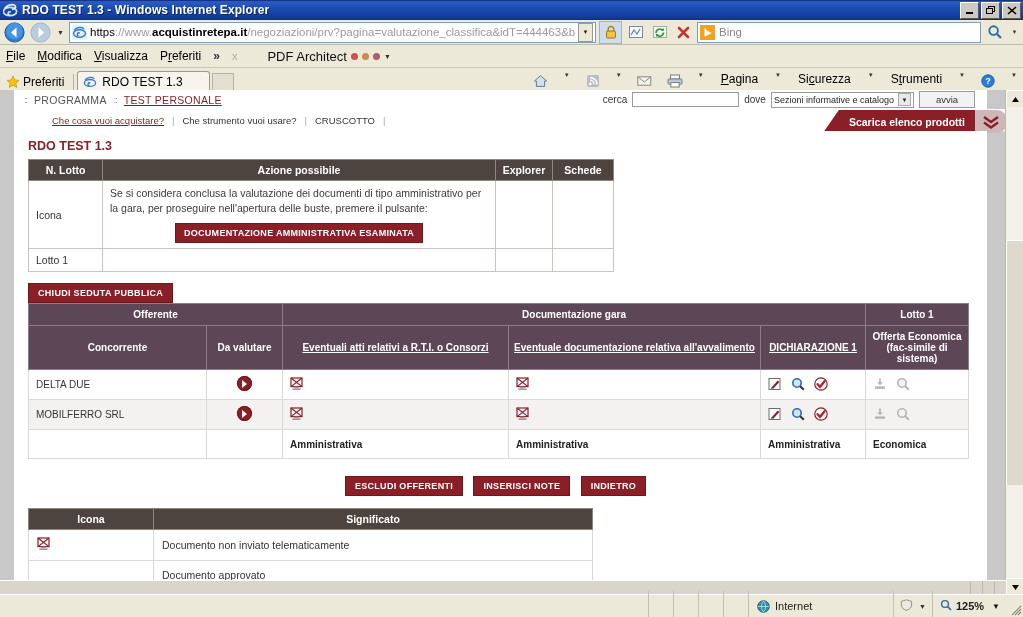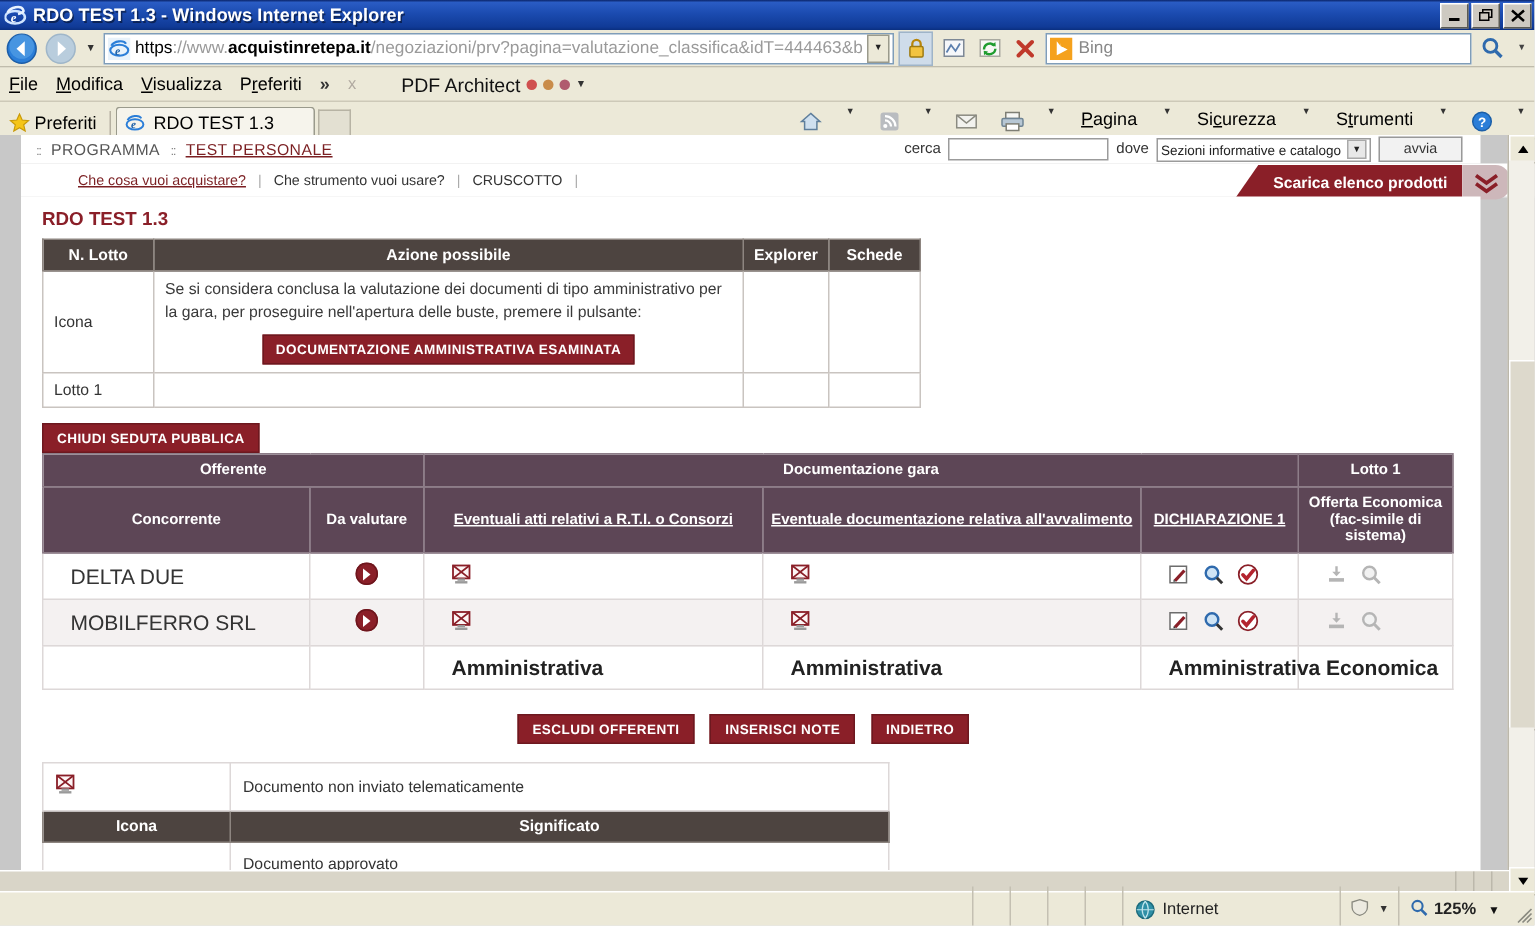--- a/index.html
+++ b/index.html
@@ -170,21 +170,21 @@
     margin:14px 0 0 14px;width:940px;background:#fff;border-top:1px solid #b9b9b9;
     font-size:11px;font-weight:bold;color:#8a1f28;padding:5px 0 4px 12px;
   }
   table.off{border-collapse:collapse;margin-left:14px;width:940px;font-size:10px;table-layout:fixed}
   .off th{
     background:#5d4656;color:#fff;border:1px solid #8d7d88;font-weight:bold;
     padding:5px 3px;text-align:center;font-size:10px;
   }
   .off th.u{text-decoration:underline}
   .off td{
-    border:1px solid #ddd8d8;padding:6px 18px;font-size:14px;color:#333;vertical-align:middle;height:16px;
+    border:1px solid #ddd8d8;padding:6px 7px;font-size:10px;color:#333;vertical-align:middle;height:16px;
   }
   .off tr.alt td{background:#f4f1f1}
   .off td.ctr{text-align:center}
   .off .bold{font-weight:bold;color:#222}
   .iconrow{display:flex;align-items:center;gap:9px}
 
   
   .ico{display:inline-block;vertical-align:middle}
   .arrow-btn{width:15px;height:15px;border-radius:50%;background:#8a1f28;position:relative;display:inline-block;
     box-shadow:inset 0 0 0 1px #6d161d;}
@@ -668,35 +668,35 @@
       <div class="actions">
         <span class="btn-red">ESCLUDI OFFERENTI</span>
         <span class="btn-red">INSERISCI NOTE</span>
         <span class="btn-red">INDIETRO</span>
       </div>
 
       <div class="leg-wrap">
         <table class="leg">
           <tbody>
               <tr>
+            <th style="width:108px">Icona</th>
+            <th>Significato</th>
+          </tr>
+          <tr>
             <td class="ic">
               <span class="ico">
                 <svg width="13" height="14" viewBox="0 0 13 14">
                   <rect x="1" y="1" width="11" height="8.6" fill="#fdf5f5" stroke="#8a1f28" stroke-width="1.2"></rect>
                   <path d="M1 1 L12 9.6 M12 1 L1 9.6" stroke="#8a1f28" stroke-width="1.2"></path>
                   <rect x="4" y="9.6" width="5" height="1.6" fill="#9a9a9a"></rect>
                   <rect x="2.4" y="11.4" width="8.2" height="1.6" fill="#9a9a9a"></rect>
                 </svg>
               </span>
             </td>
             <td>Documento non inviato telematicamente</td>
-          </tr>
-          <tr>
-            <th style="width:108px">Icona</th>
-            <th>Significato</th>
           </tr>
           <tr>
             <td class="ic">
               
             </td>
             <td>Documento approvato</td>
           </tr>
 
         </tbody>
           </table>

